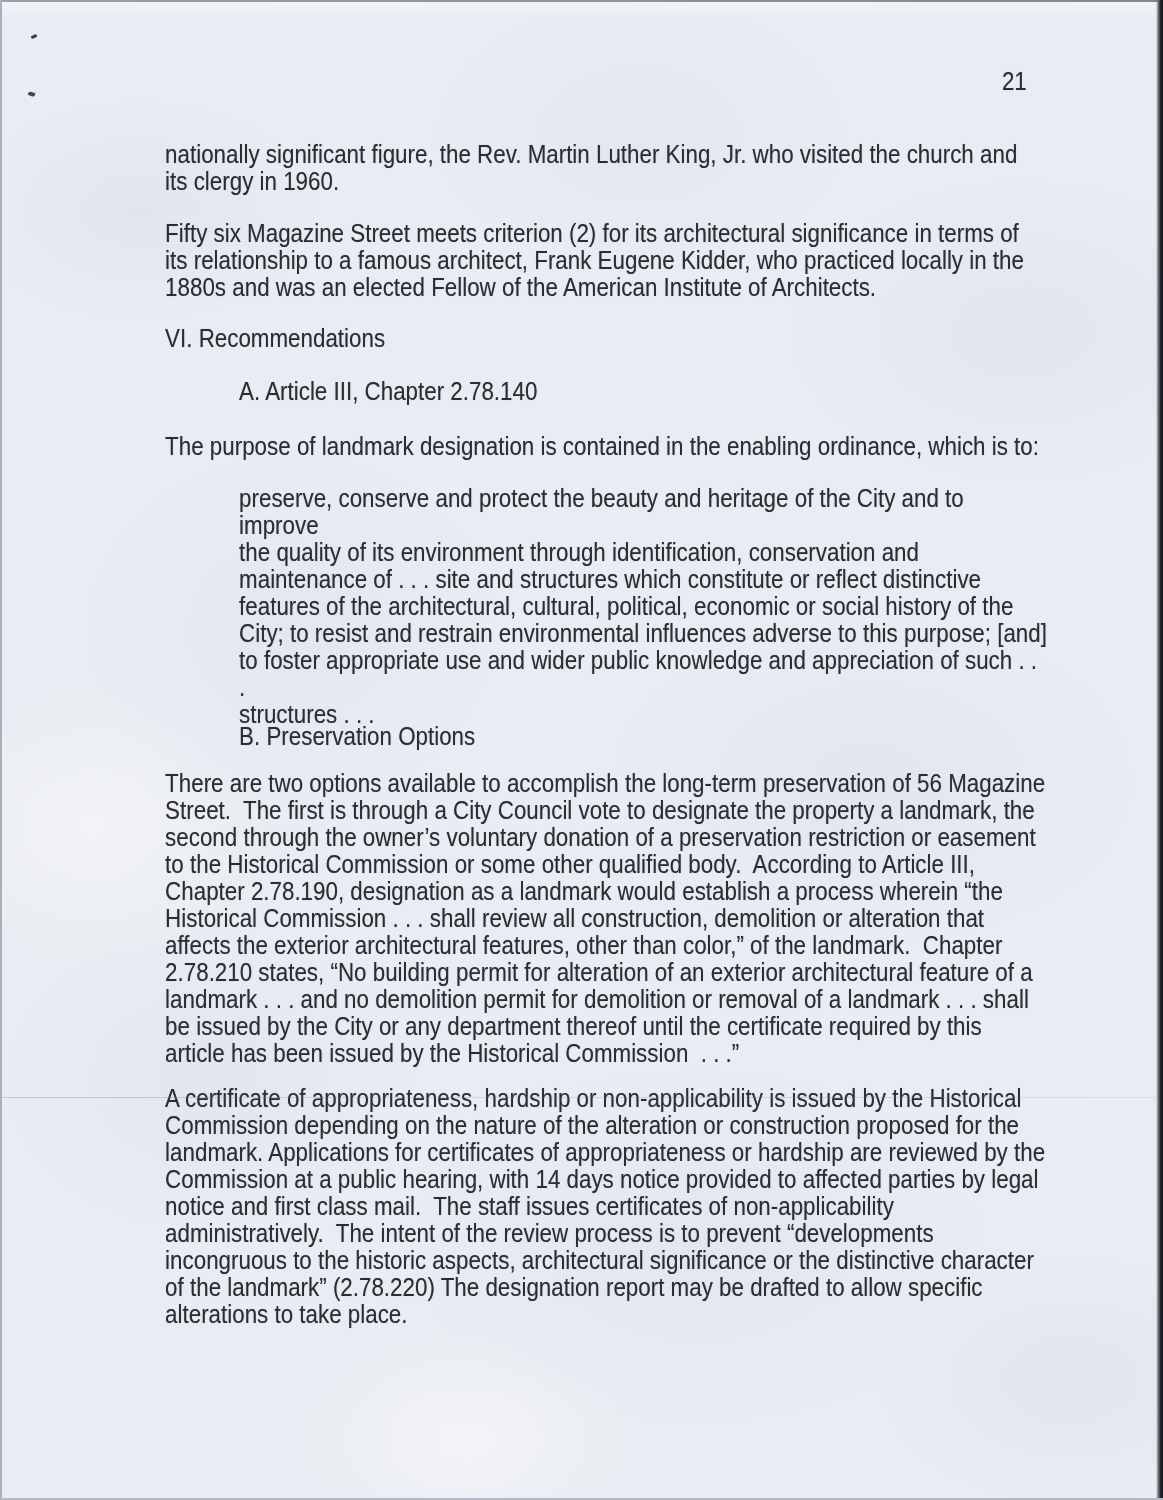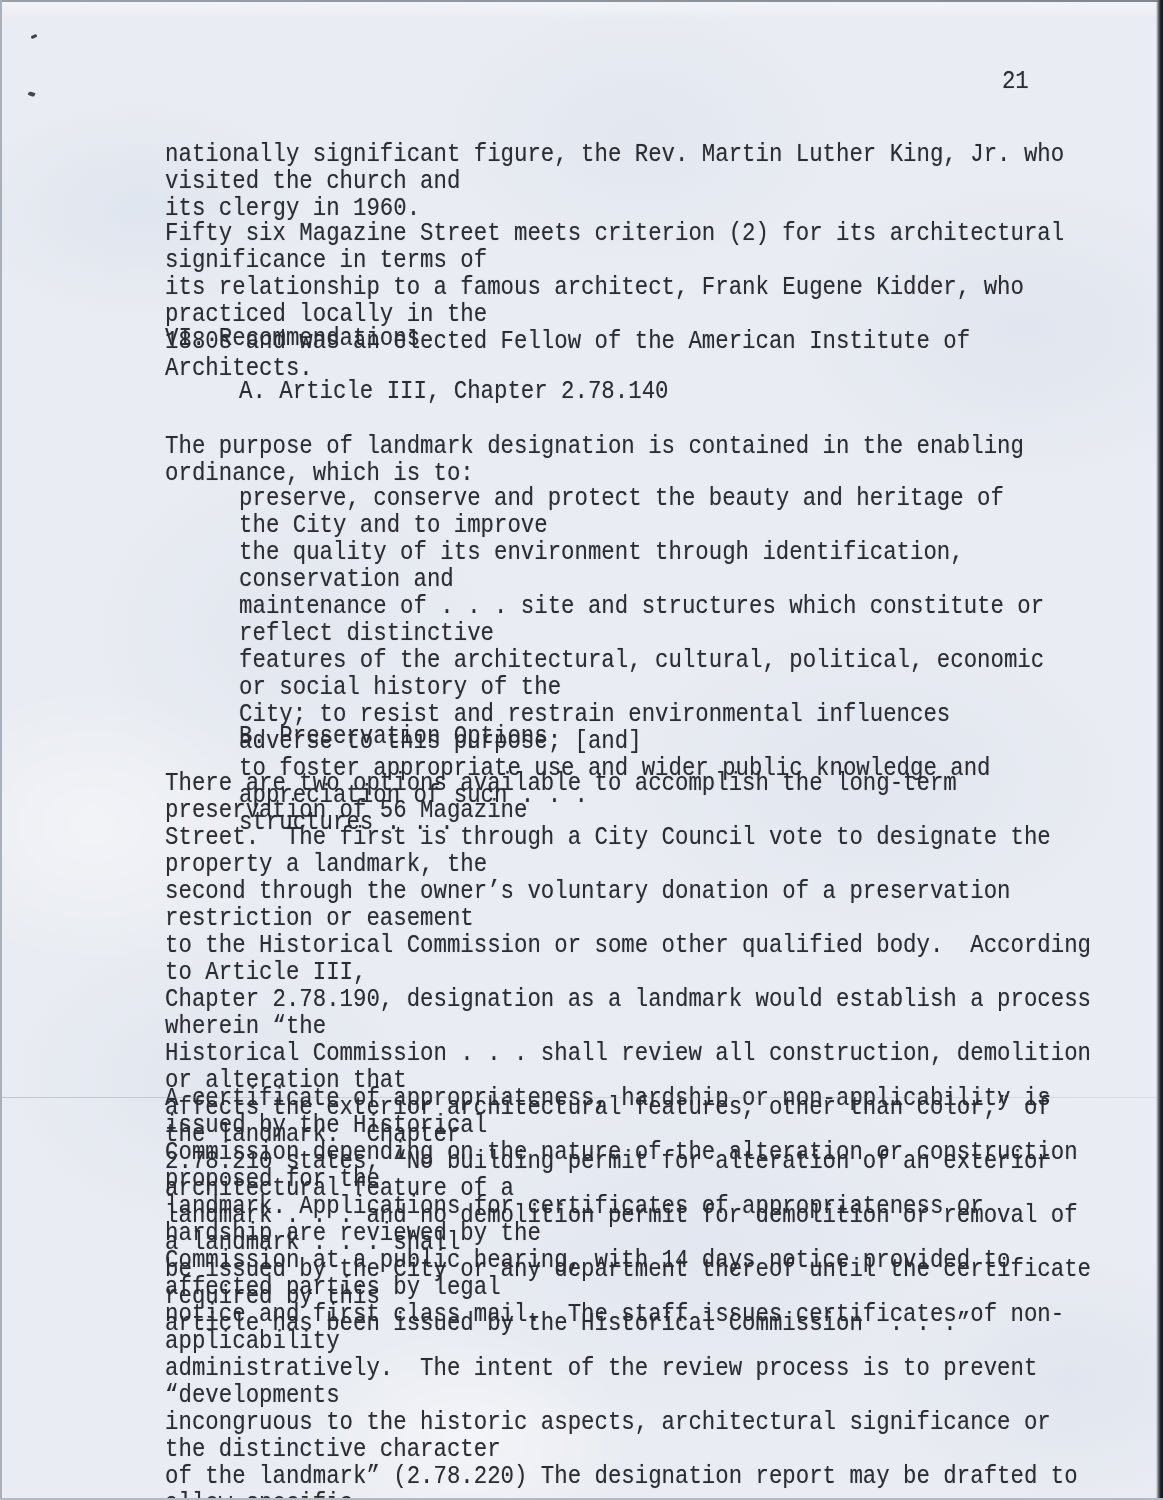--- a/index.html
+++ b/index.html
@@ -18,21 +18,21 @@
       radial-gradient(ellipse 260px 160px at 12% 14%, rgba(205,216,234,0.35), rgba(205,216,234,0) 70%),
       radial-gradient(ellipse 300px 200px at 55% 9%,  rgba(210,220,236,0.30), rgba(210,220,236,0) 70%),
       radial-gradient(ellipse 340px 220px at 88% 22%, rgba(203,214,233,0.30), rgba(203,214,233,0) 70%),
       radial-gradient(ellipse 300px 260px at 25% 42%, rgba(208,218,235,0.28), rgba(208,218,235,0) 70%),
       radial-gradient(ellipse 380px 240px at 75% 52%, rgba(206,216,234,0.30), rgba(206,216,234,0) 70%),
       radial-gradient(ellipse 300px 220px at 18% 72%, rgba(204,215,233,0.28), rgba(204,215,233,0) 70%),
       radial-gradient(ellipse 420px 260px at 60% 83%, rgba(208,218,236,0.30), rgba(208,218,236,0) 70%),
       radial-gradient(ellipse 280px 180px at 92% 92%, rgba(203,214,232,0.30), rgba(203,214,232,0) 70%),
       radial-gradient(ellipse 240px 160px at 40% 96%, rgba(255,255,255,0.45), rgba(255,255,255,0) 70%),
       radial-gradient(ellipse 260px 200px at 8% 55%,  rgba(255,255,255,0.40), rgba(255,255,255,0) 70%);
-    font-family: Liberation Mono, monospace;
+    font-family: Liberation Sans, sans-serif;
     color: #2b2d33;
   }
   
   .sheet-content {
     position: absolute;
     left: 0; top: 0;
     width: 1353px;
     height: 1500px;
     transform: scaleX(0.86);
     transform-origin: 0 0;

